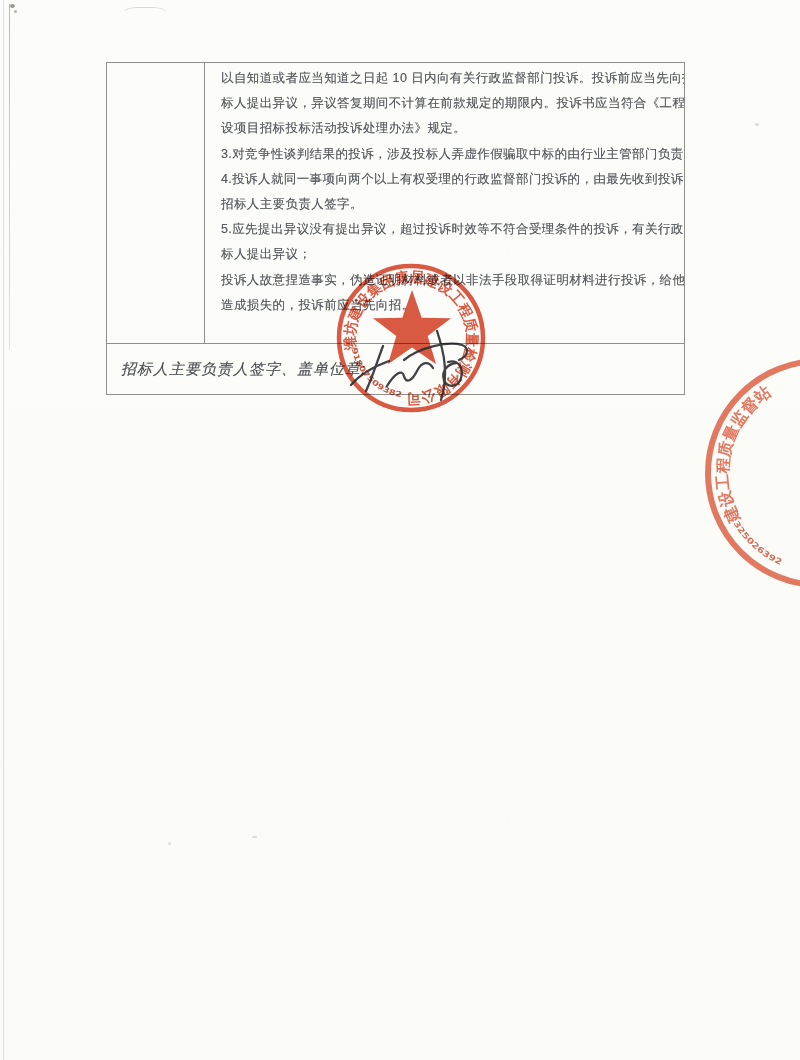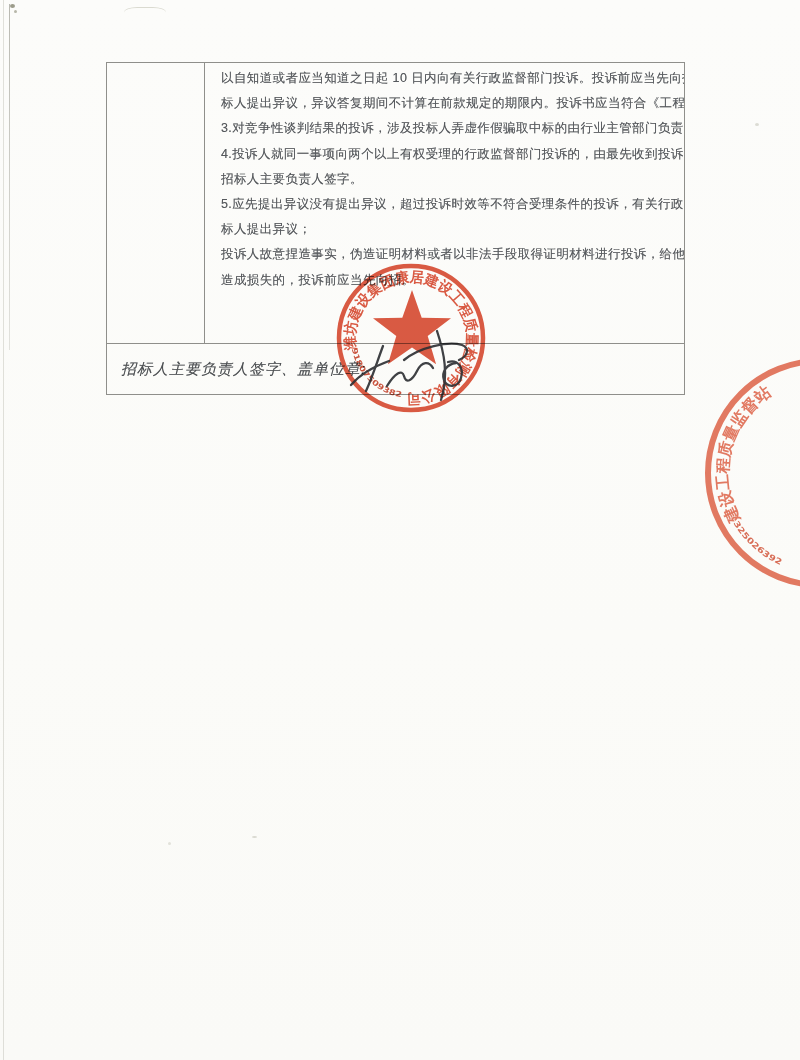--- a/index.html
+++ b/index.html
@@ -61,20 +61,21 @@
   <div class="speck s4"></div>
   <div class="speck s5"></div>
   <div class="speck s6"></div>
 
   <div class="doc-table">
     <div class="row-body">
       <div class="cell-empty"></div>
       <div class="cell-text">
         <div class="line">以自知道或者应当知道之日起 10 日内向有关行政监督部门投诉。投诉前应当先向招</div>
         <div class="line">标人提出异议，异议答复期间不计算在前款规定的期限内。投诉书应当符合《工程建</div>
+        <div class="line last">设项目招标投标活动投诉处理办法》规定。</div>
         <div class="line">3.对竞争性谈判结果的投诉，涉及投标人弄虚作假骗取中标的由行业主管部门负责受</div>
         <div class="line">4.投诉人就同一事项向两个以上有权受理的行政监督部门投诉的，由最先收到投诉的</div>
         <div class="line last">招标人主要负责人签字。</div>
         <div class="line">5.应先提出异议没有提出异议，超过投诉时效等不符合受理条件的投诉，有关行政监</div>
         <div class="line last">标人提出异议；</div>
         <div class="line">投诉人故意捏造事实，伪造证明材料或者以非法手段取得证明材料进行投诉，给他人</div>
         <div class="line last">造成损失的，投诉前应当先向招。</div>
       </div>
     </div>
     <div class="row-footer">

